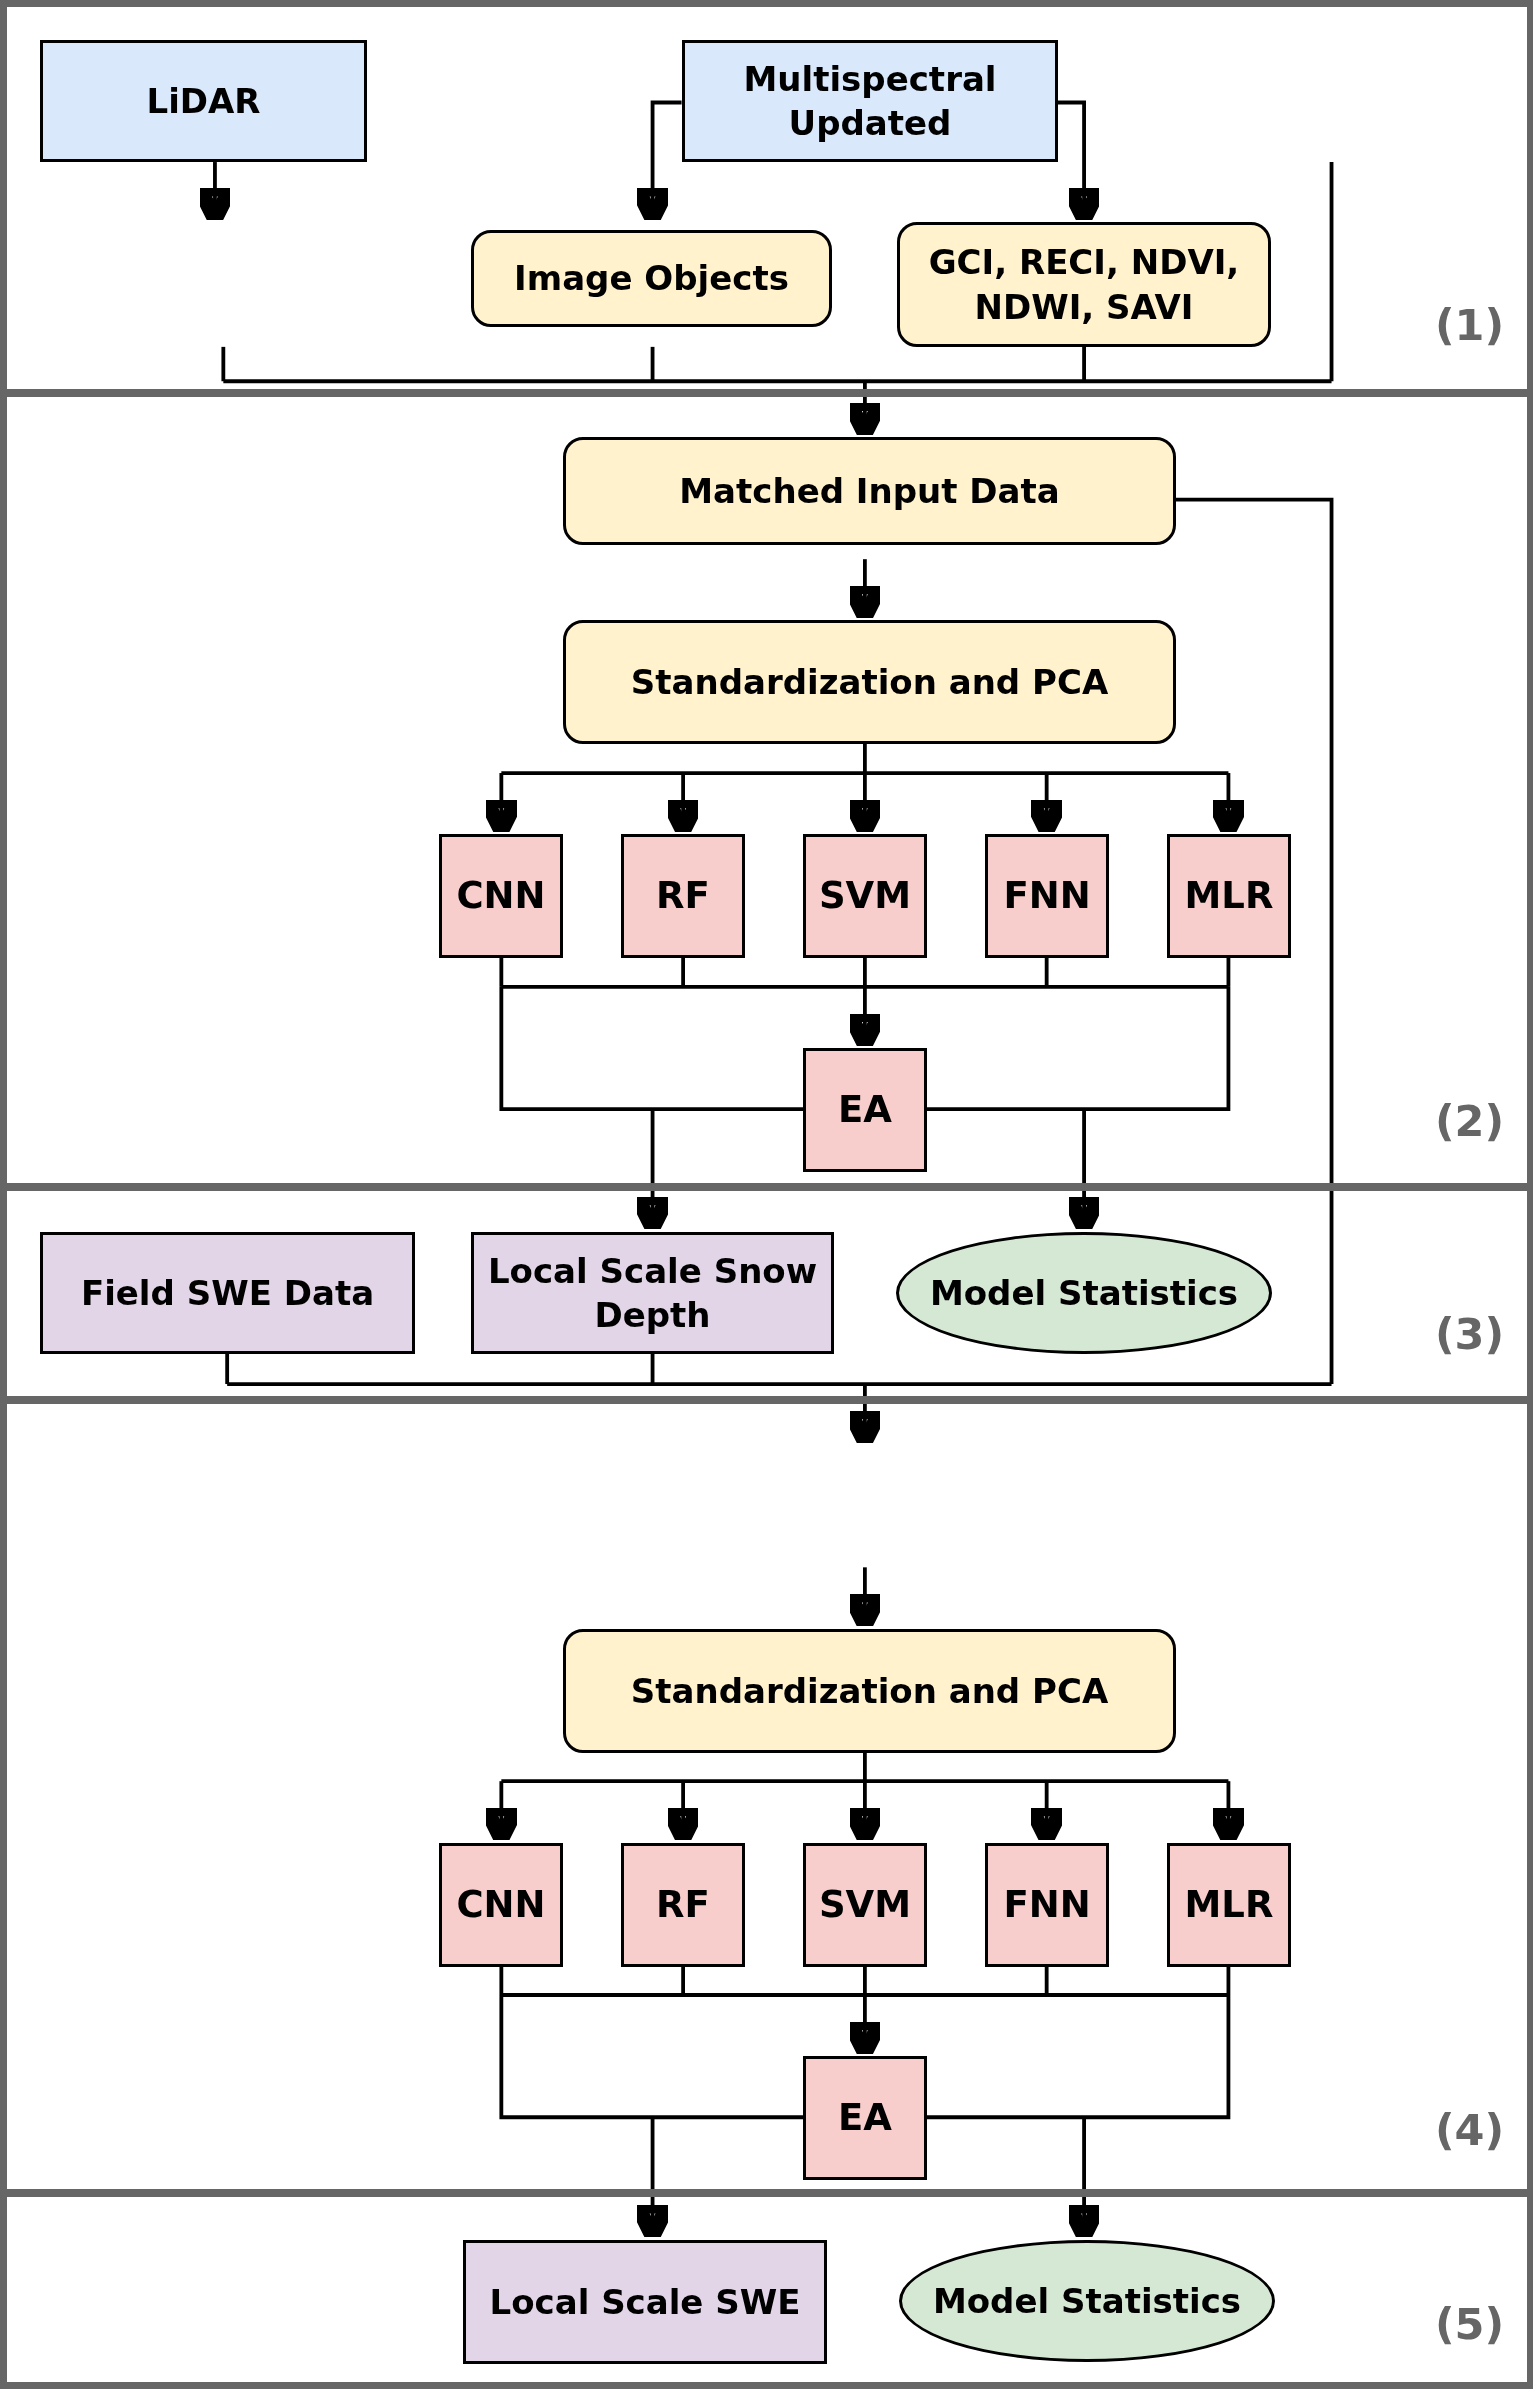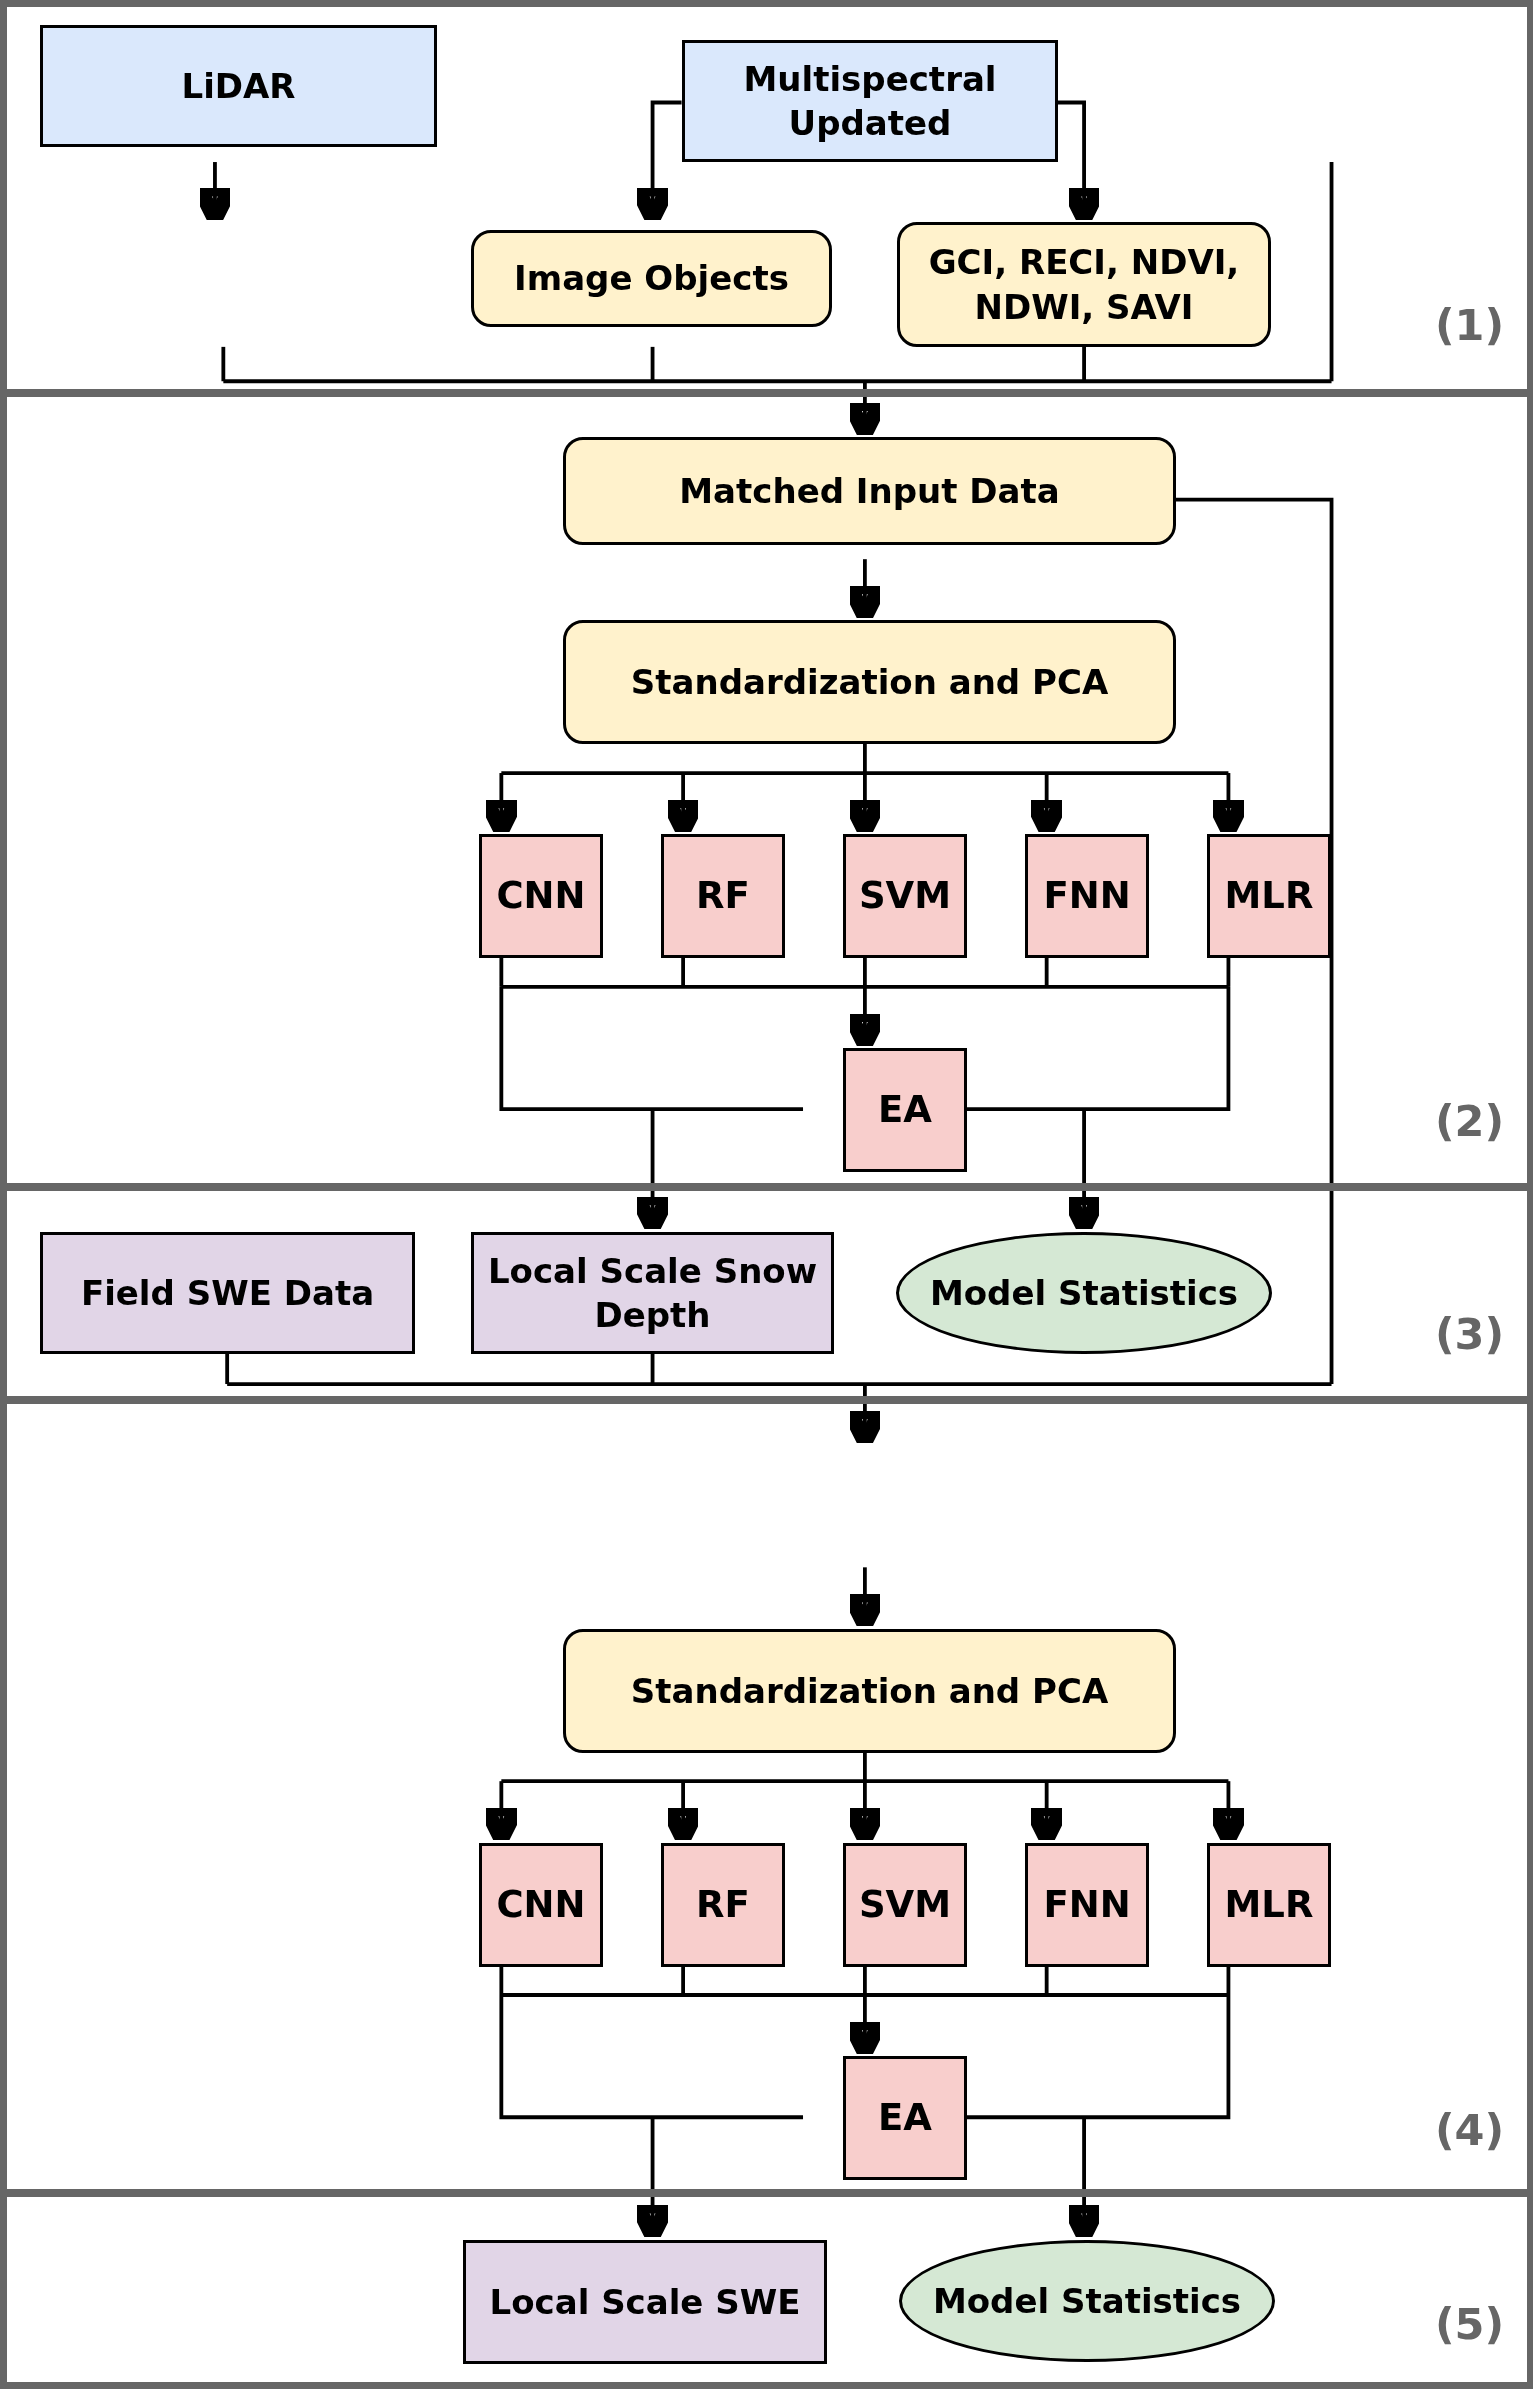--- a/index.html
+++ b/index.html
@@ -25,21 +25,21 @@
     text-align:center;font-weight:bold;font-size:34px;line-height:1.3;
     color:#000;z-index:2;padding:0 7.6px;
   }
   .round{border-radius:20px;}
   .ellipse{border-radius:50%;text-align:center;}
   .blue{background:var(--blue,#dae8fc);}
   .yellow{background:var(--yellow,#fff2cc);}
   .pink{background:var(--pink,#f8cecc);}
   .purple{background:var(--purple,#e1d5e7);}
   .green{background:var(--green,#d5e8d4);}
-  .model{font-size:37px;margin-left:40px;}
+  .model{font-size:37px;}
   .seclabel{
     position:absolute;left:1371px;width:183px;text-align:center;
     font-weight:bold;font-size:43px;color:var(--gray,#666);z-index:2;
   }
 </style>
 </head>
 <body>
 
 <div id="canvas">
 
@@ -113,21 +113,21 @@
       <path d="M845,2763 L845,2911" marker-end="url(#ah)"></path>
       <path d="M1410,2763 L1410,2911" marker-end="url(#ah)"></path>
     </g>
   </svg>
 
   <div class="divider" style="top:382px"></div>
   <div class="divider" style="top:1176px"></div>
   <div class="divider" style="top:1389px"></div>
   <div class="divider" style="top:2182px"></div>
 
-  <div class="node blue" style="left:33px;top:18px;width:397px;height:122px">LiDAR</div>
+  <div class="node blue" style="left:33px;top:33px;width:327px;height:122px">LiDAR</div>
   <div class="node blue" style="left:675px;top:33px;width:376px;height:122px">Multispectral Updated</div>
   <div class="node yellow round" style="left:464px;top:223px;width:361px;height:97px">Image Objects</div>
   <div class="node yellow round" style="left:890px;top:215px;width:374px;height:125px">GCI, RECI, NDVI, NDWI, SAVI</div>
   <div class="seclabel" style="top:293px">(1)</div>
 
   <div class="node yellow round" style="left:556px;top:430px;width:613px;height:108px">Matched Input Data</div>
   <div class="node yellow round" style="left:556px;top:613px;width:613px;height:124px">Standardization and PCA</div>
   <div class="node pink model" style="left:432px;top:827px;width:124px;height:124px">CNN</div>
   <div class="node pink model" style="left:614px;top:827px;width:124px;height:124px">RF</div>
   <div class="node pink model" style="left:796px;top:827px;width:124px;height:124px">SVM</div>

